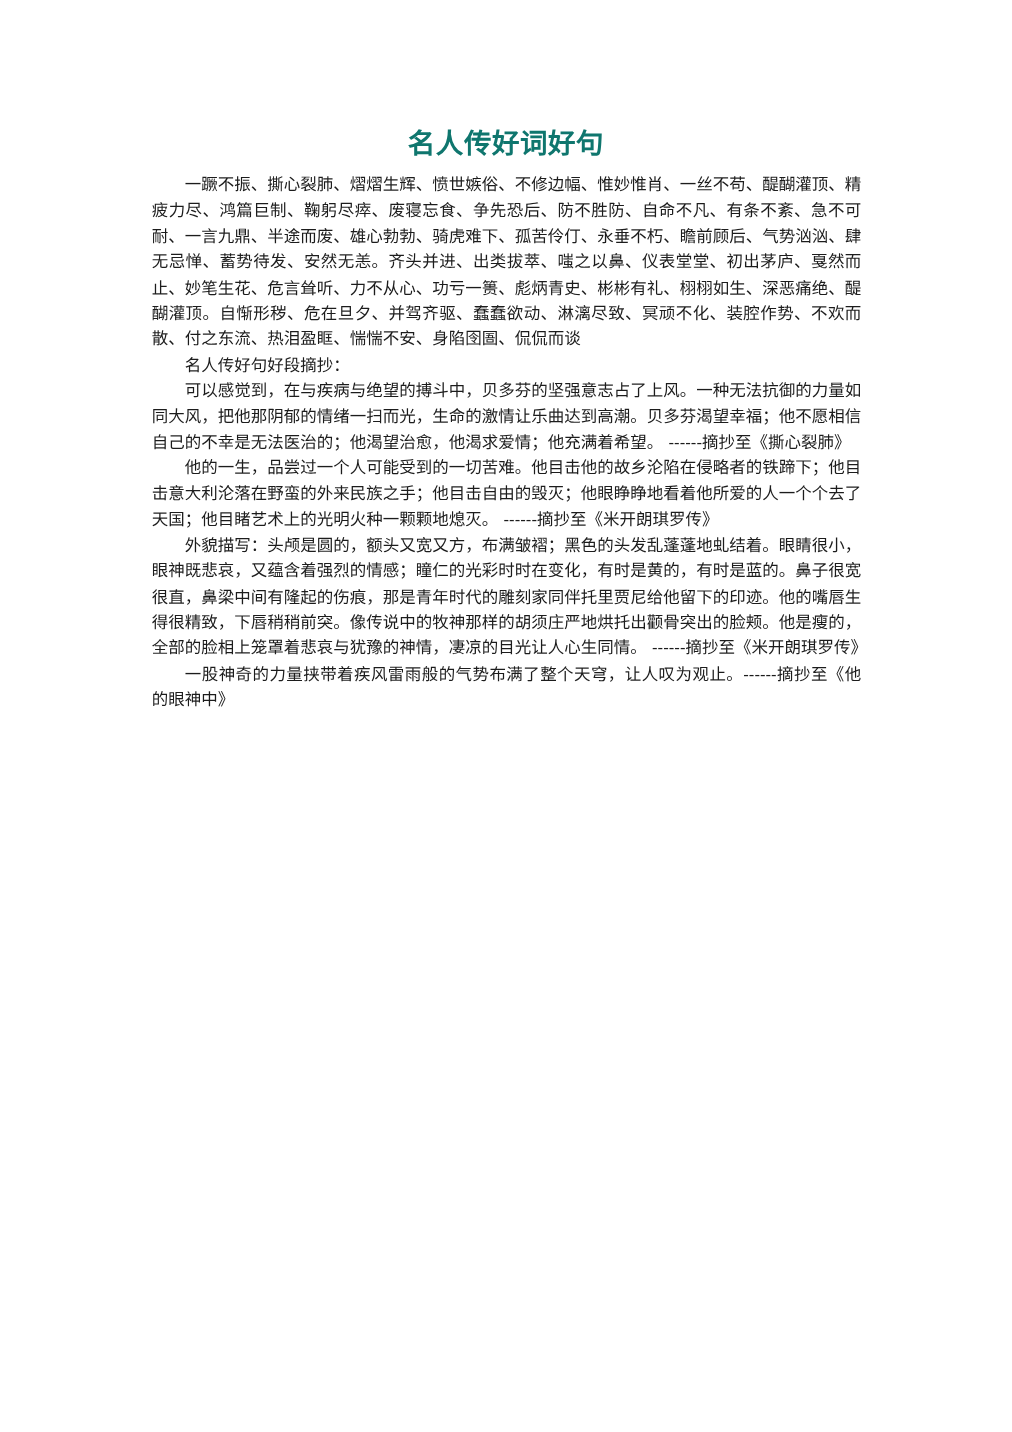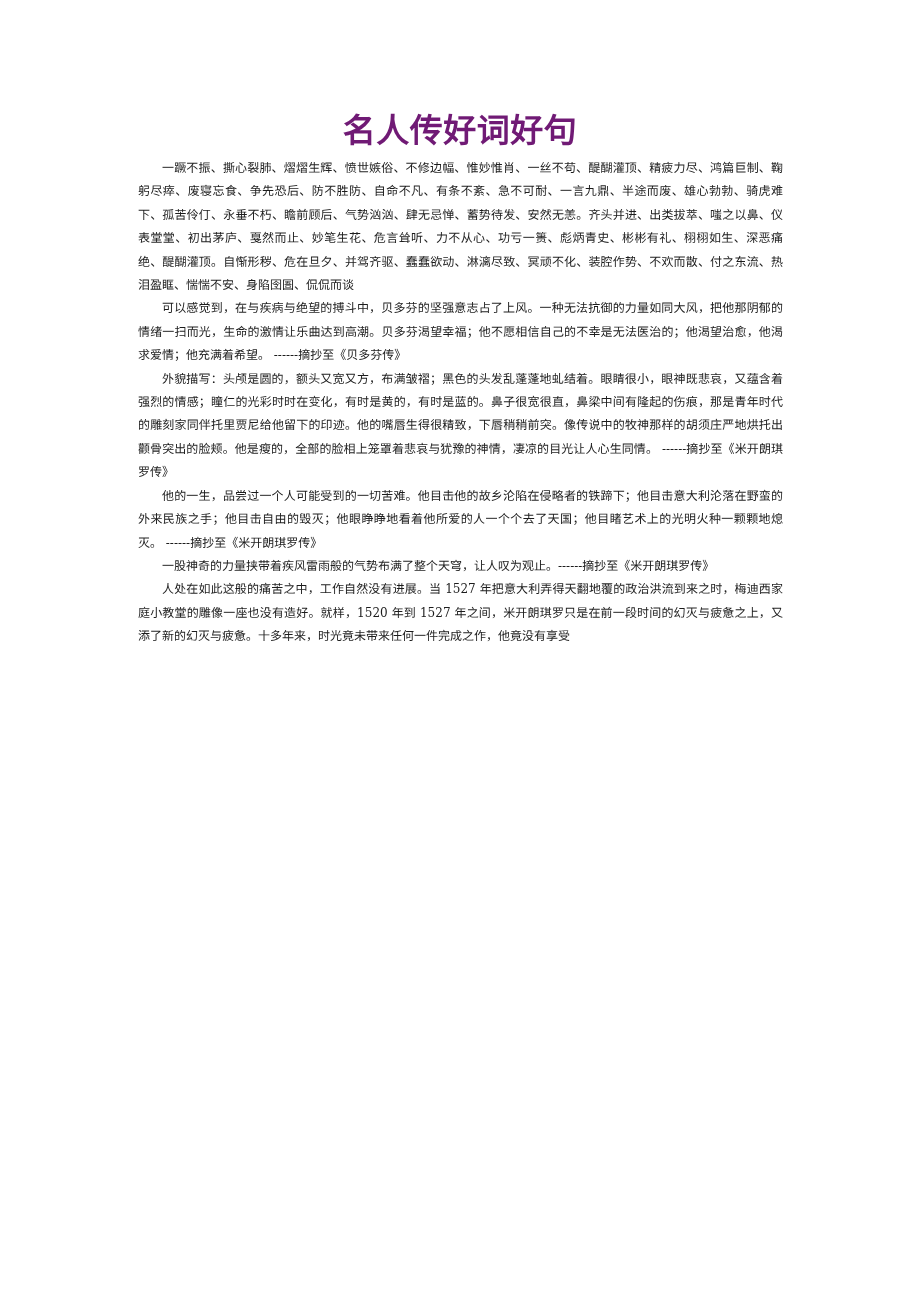--- a/index.html
+++ b/index.html
@@ -24,55 +24,55 @@
     background: #ffffff;
   }
   .doc-title {
     margin: 0;
     padding: 0;
     position: absolute;
     top: 114px;
     left: 0;
     width: 920px;
     text-align: center;
-    font-size: 33px;
+    font-size: 25px;
     line-height: 34px;
     font-weight: bold;
-    color: #701a75;
+    color: #0f766e;
     letter-spacing: 0.5px;
     font-family: "DejaVu Sans", "Liberation Sans", sans-serif;
   }
   .body-block {
     position: absolute;
     top: 157px;
     left: 138px;
     width: 645px;
   }
   p.para {
     margin: 0;
     padding: 0;
-    font-size: 12px;
+    font-size: 15px;
     line-height: 23.4px;
     text-align: justify;
     text-justify: inter-ideograph;
     text-indent: 2em;
     word-break: break-all;
     color: #1c1c1c;
     font-family: "DejaVu Serif", "Liberation Serif", serif;
   }
 </style>
 </head>
 <body>
 
 <div class="page">
 
   <h1 class="doc-title">名人传好词好句</h1>
 
   <div class="body-block">
     <p class="para">一蹶不振、撕心裂肺、熠熠生辉、愤世嫉俗、不修边幅、惟妙惟肖、一丝不苟、醍醐灌顶、精疲力尽、鸿篇巨制、鞠躬尽瘁、废寝忘食、争先恐后、防不胜防、自命不凡、有条不紊、急不可耐、一言九鼎、半途而废、雄心勃勃、骑虎难下、孤苦伶仃、永垂不朽、瞻前顾后、气势汹汹、肆无忌惮、蓄势待发、安然无恙。齐头并进、出类拔萃、嗤之以鼻、仪表堂堂、初出茅庐、戛然而止、妙笔生花、危言耸听、力不从心、功亏一篑、彪炳青史、彬彬有礼、栩栩如生、深恶痛绝、醍醐灌顶。自惭形秽、危在旦夕、并驾齐驱、蠢蠢欲动、淋漓尽致、冥顽不化、装腔作势、不欢而散、付之东流、热泪盈眶、惴惴不安、身陷囹圄、侃侃而谈</p>
-    <p class="para">可以感觉到，在与疾病与绝望的搏斗中，贝多芬的坚强意志占了上风。一种无法抗御的力量如同大风，把他那阴郁的情绪一扫而光，生命的激情让乐曲达到高潮。贝多芬渴望幸福；他不愿相信自己的不幸是无法医治的；他渴望治愈，他渴求爱情；他充满着希望。 ------摘抄至《贝多芬传》</p>
+    <p class="para">名人传好句好段摘抄：</p>
+    <p class="para">可以感觉到，在与疾病与绝望的搏斗中，贝多芬的坚强意志占了上风。一种无法抗御的力量如同大风，把他那阴郁的情绪一扫而光，生命的激情让乐曲达到高潮。贝多芬渴望幸福；他不愿相信自己的不幸是无法医治的；他渴望治愈，他渴求爱情；他充满着希望。 ------摘抄至《撕心裂肺》</p>
+    <p class="para">他的一生，品尝过一个人可能受到的一切苦难。他目击他的故乡沦陷在侵略者的铁蹄下；他目击意大利沦落在野蛮的外来民族之手；他目击自由的毁灭；他眼睁睁地看着他所爱的人一个个去了天国；他目睹艺术上的光明火种一颗颗地熄灭。 ------摘抄至《米开朗琪罗传》</p>
     <p class="para">外貌描写：头颅是圆的，额头又宽又方，布满皱褶；黑色的头发乱蓬蓬地虬结着。眼睛很小，眼神既悲哀，又蕴含着强烈的情感；瞳仁的光彩时时在变化，有时是黄的，有时是蓝的。鼻子很宽很直，鼻梁中间有隆起的伤痕，那是青年时代的雕刻家同伴托里贾尼给他留下的印迹。他的嘴唇生得很精致，下唇稍稍前突。像传说中的牧神那样的胡须庄严地烘托出颧骨突出的脸颊。他是瘦的，全部的脸相上笼罩着悲哀与犹豫的神情，凄凉的目光让人心生同情。 ------摘抄至《米开朗琪罗传》</p>
-    <p class="para">他的一生，品尝过一个人可能受到的一切苦难。他目击他的故乡沦陷在侵略者的铁蹄下；他目击意大利沦落在野蛮的外来民族之手；他目击自由的毁灭；他眼睁睁地看着他所爱的人一个个去了天国；他目睹艺术上的光明火种一颗颗地熄灭。 ------摘抄至《米开朗琪罗传》</p>
-    <p class="para">一股神奇的力量挟带着疾风雷雨般的气势布满了整个天穹，让人叹为观止。------摘抄至《米开朗琪罗传》</p>
-    <p class="para">人处在如此这般的痛苦之中，工作自然没有进展。当 1527 年把意大利弄得天翻地覆的政治洪流到来之时，梅迪西家庭小教堂的雕像一座也没有造好。就样，1520 年到 1527 年之间，米开朗琪罗只是在前一段时间的幻灭与疲惫之上，又添了新的幻灭与疲惫。十多年来，时光竟未带来任何一件完成之作，他竟没有享受</p>
+    <p class="para">一股神奇的力量挟带着疾风雷雨般的气势布满了整个天穹，让人叹为观止。------摘抄至《他的眼神中》</p>
   </div>
 
 </div>
 
 </body></html>

